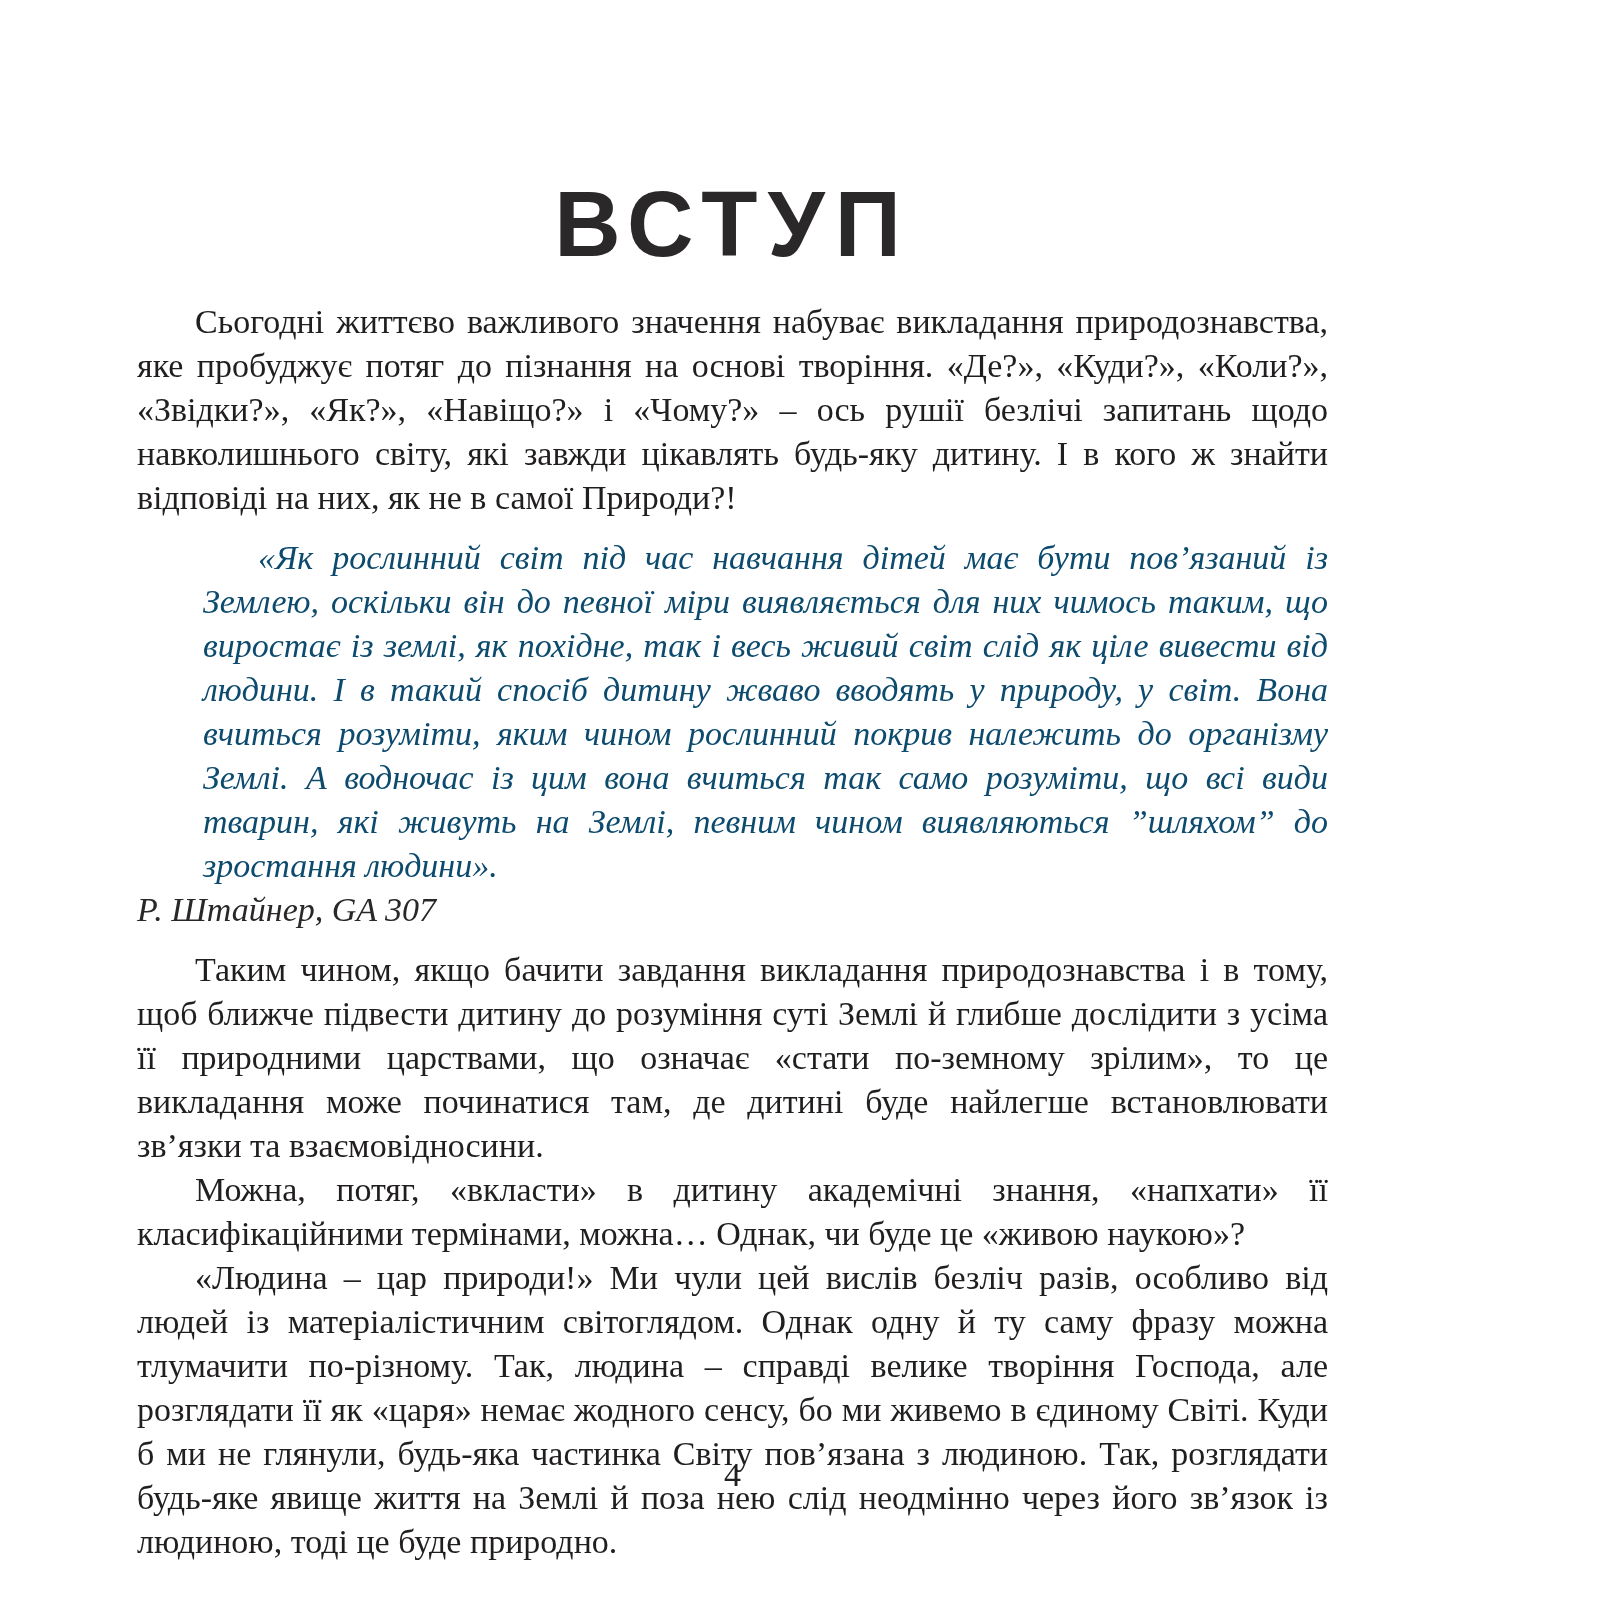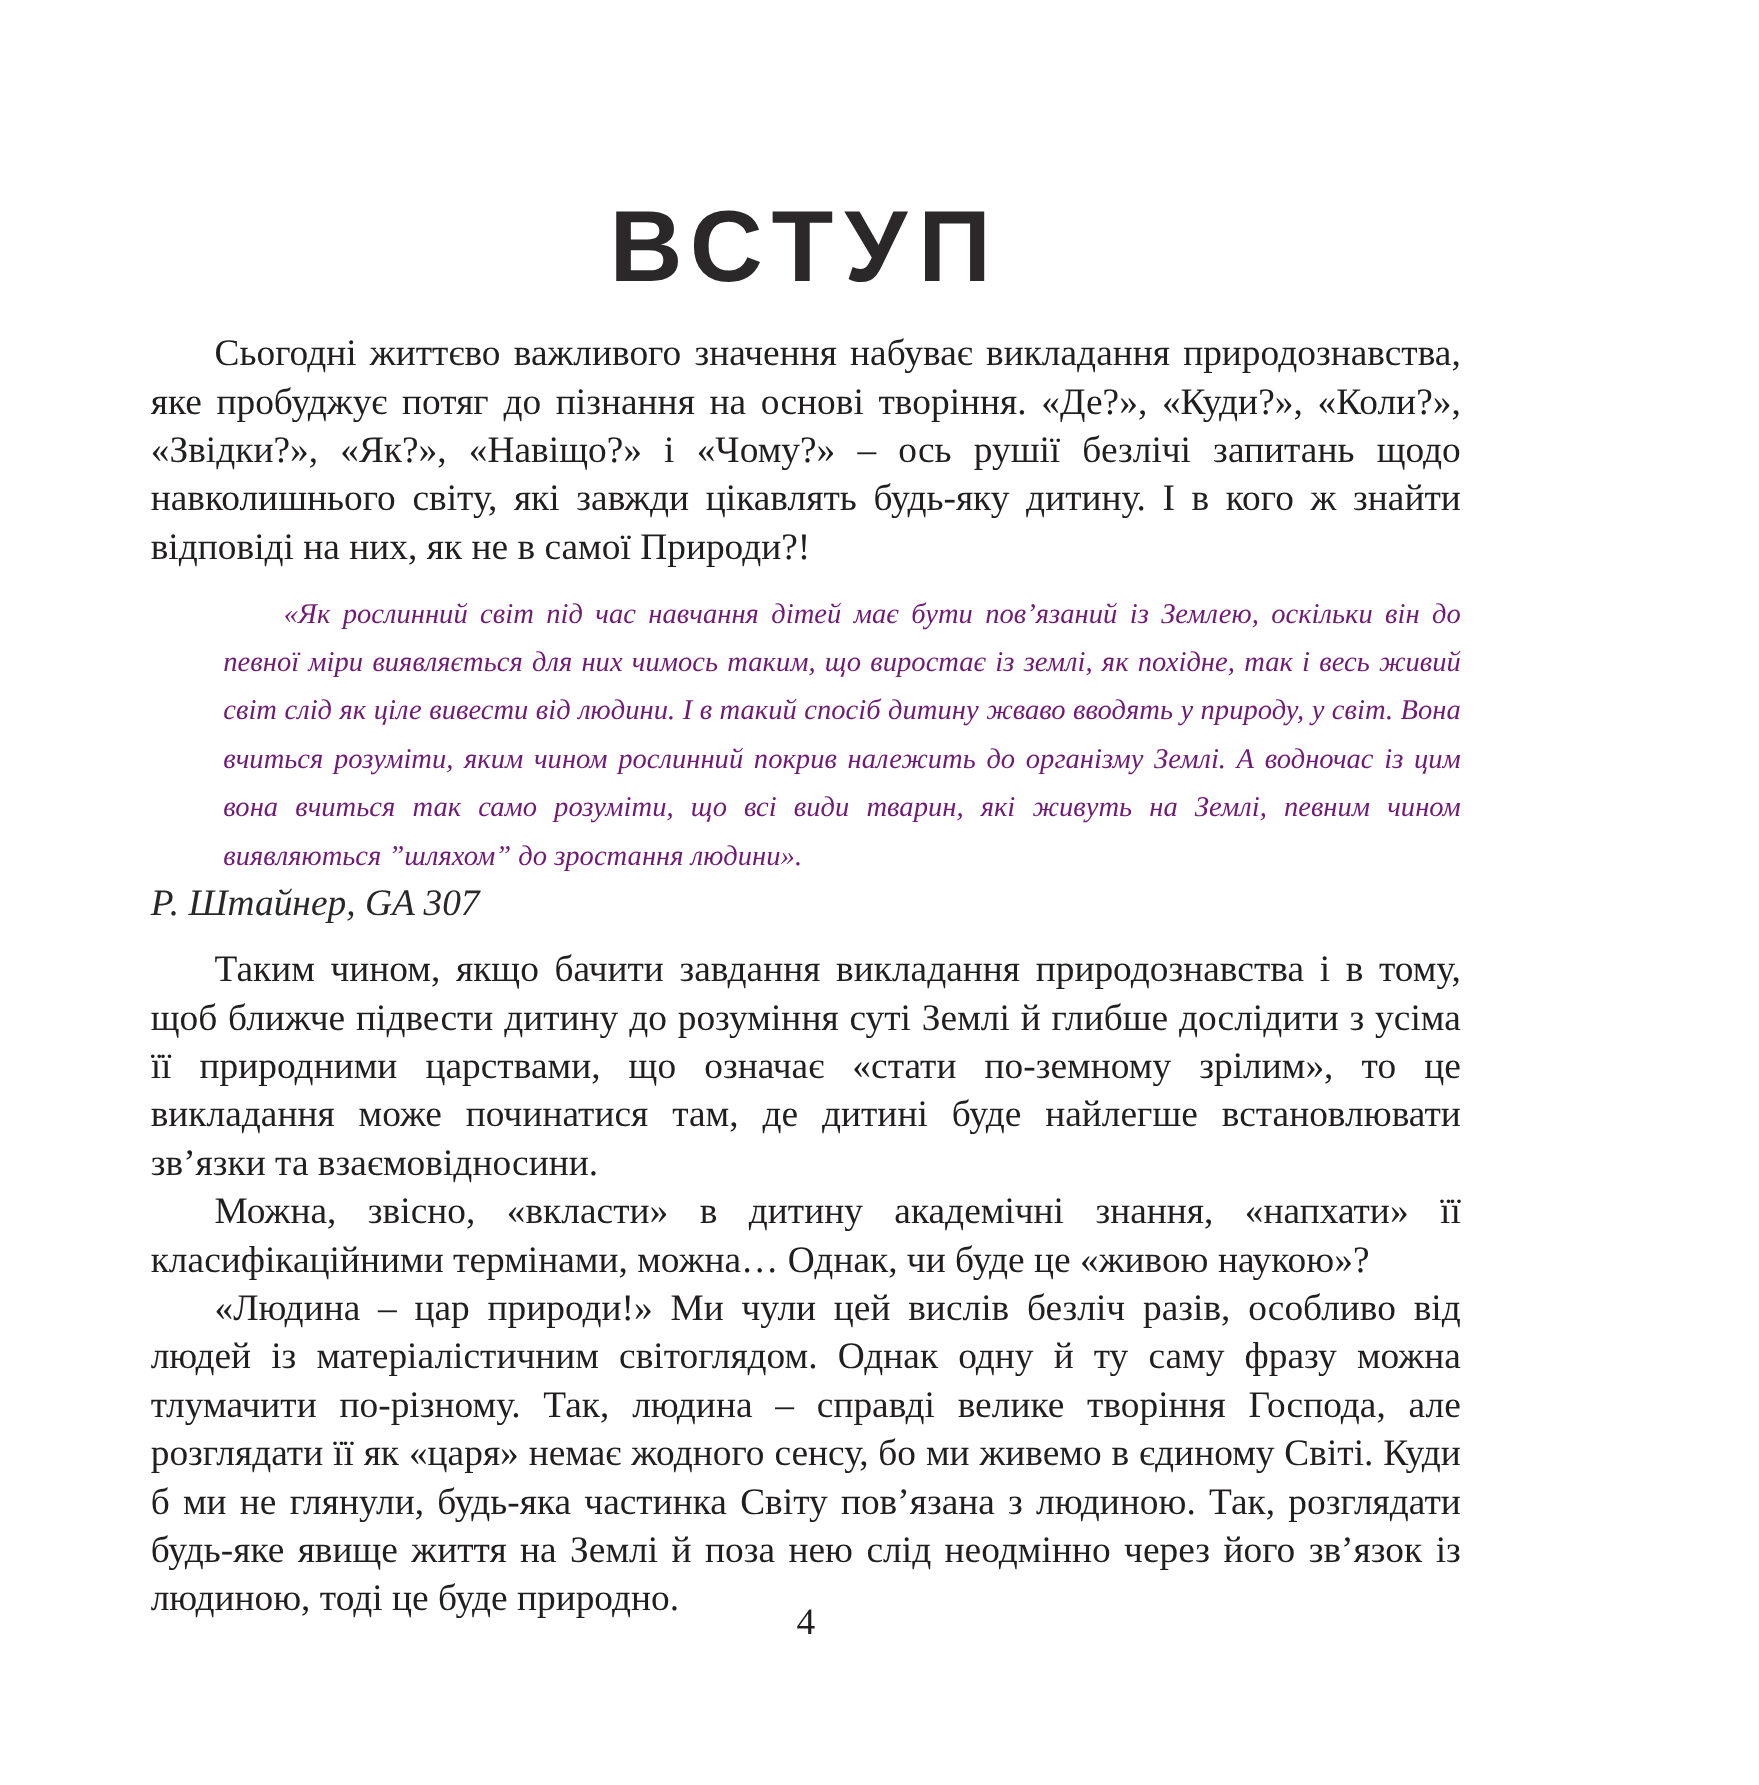--- a/index.html
+++ b/index.html
@@ -33,26 +33,26 @@
   .body-par {
     margin: 0;
     font-size: 34px;
     line-height: 44px;
     text-align: justify;
     text-indent: 58px;
     color: #211e1f;
   }
   .quote {
     margin: 16px 0 0 66px;
-    font-size: 26px;
+    font-size: 34px;
     line-height: 44px;
     font-style: italic;
     text-align: justify;
     text-indent: 55px;
-    color: #701a75;
+    color: #0c4a6e;
   }
   .attribution {
     margin: 0;
     font-size: 34px;
     line-height: 44px;
     font-style: italic;
     color: #2a2728;
   }
   .spacer-after-attribution {
     height: 16px;
@@ -79,21 +79,21 @@
     <p class="body-par">Сьогодні життєво важливого значення набуває викладання природознавства, яке пробуджує потяг до пізнання на основі творіння. «Де?», «Куди?», «Коли?»,  «Звідки?», «Як?», «Навіщо?» і «Чому?» – ось рушії безлічі запитань щодо навколишнього світу, які завжди цікавлять будь-яку дитину. І в кого ж знайти відповіді на них, як не в самої Природи?!</p>
 
     <blockquote class="quote">«Як рослинний світ під час навчання дітей має бути пов’язаний із Землею, оскільки він до певної міри виявляється для них чимось таким, що виростає із землі, як похідне, так і весь живий світ слід як ціле вивести від людини. І в такий спосіб дитину жваво вводять у природу, у світ. Вона вчиться розуміти, яким чином рослинний покрив належить до організму Землі. А водночас із цим вона вчиться так само розуміти, що всі види тварин, які живуть на Землі, певним чином виявляються ”шляхом” до зростання людини».</blockquote>
 
     <p class="attribution">Р. Штайнер, GA 307</p>
 
     <div class="spacer-after-attribution"></div>
 
     <p class="body-par">Таким чином, якщо бачити завдання викладання природознавства і в тому, щоб ближче підвести дитину до розуміння суті Землі й глибше дослідити з усіма її природними царствами, що означає «стати по-земному зрілим», то це викладання може починатися там, де дитині буде найлегше встановлювати зв’язки та взаємовідносини.</p>
 
-    <p class="body-par">Можна, звісно, «вкласти» в дитину академічні знання, «напхати» її класифікаційними термінами, можна… Однак, чи буде це «живою наукою»?</p>
+    <p class="body-par">Можна, потяг, «вкласти» в дитину академічні знання, «напхати» її класифікаційними термінами, можна… Однак, чи буде це «живою наукою»?</p>
 
     <p class="body-par">«Людина – цар природи!» Ми чули цей вислів безліч разів, особливо від людей із матеріалістичним світоглядом. Однак одну й ту саму фразу можна тлумачити по-різному. Так, людина – справді велике творіння Господа, але розглядати її як «царя» немає жодного сенсу, бо ми живемо в єдиному Світі. Куди б ми не глянули, будь-яка частинка Світу пов’язана з людиною. Так, розглядати будь-яке явище життя на Землі й поза нею слід неодмінно через його зв’язок із людиною, тоді це буде природно.</p>
 
   </div>
 
   <div class="page-number">4</div>
 
 </div>
 
 </body></html>

